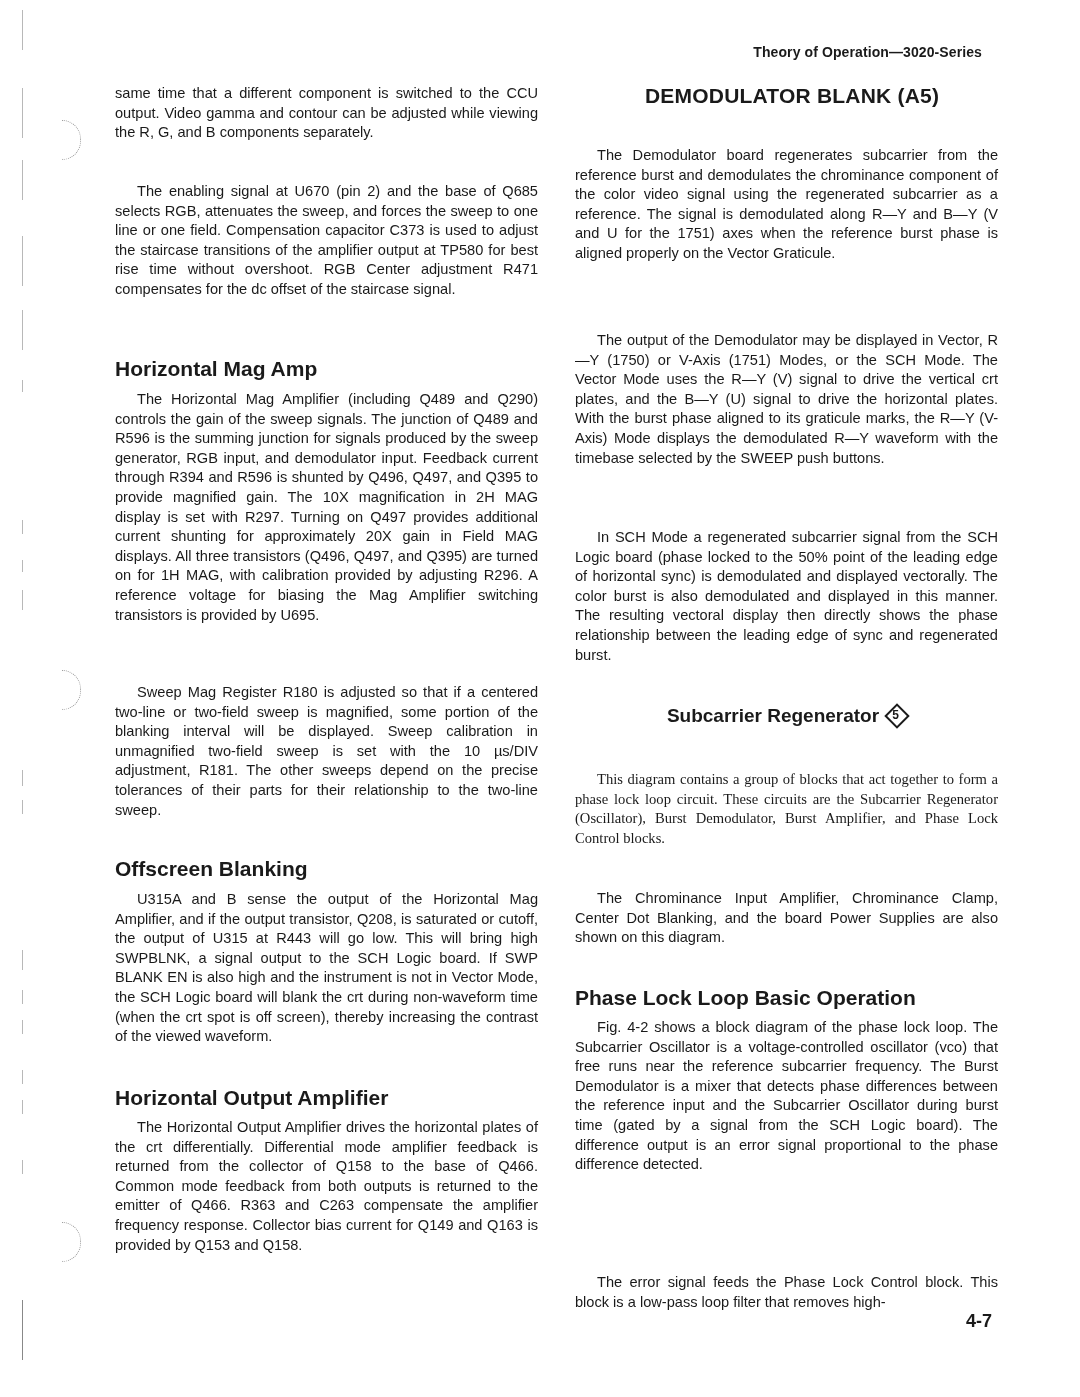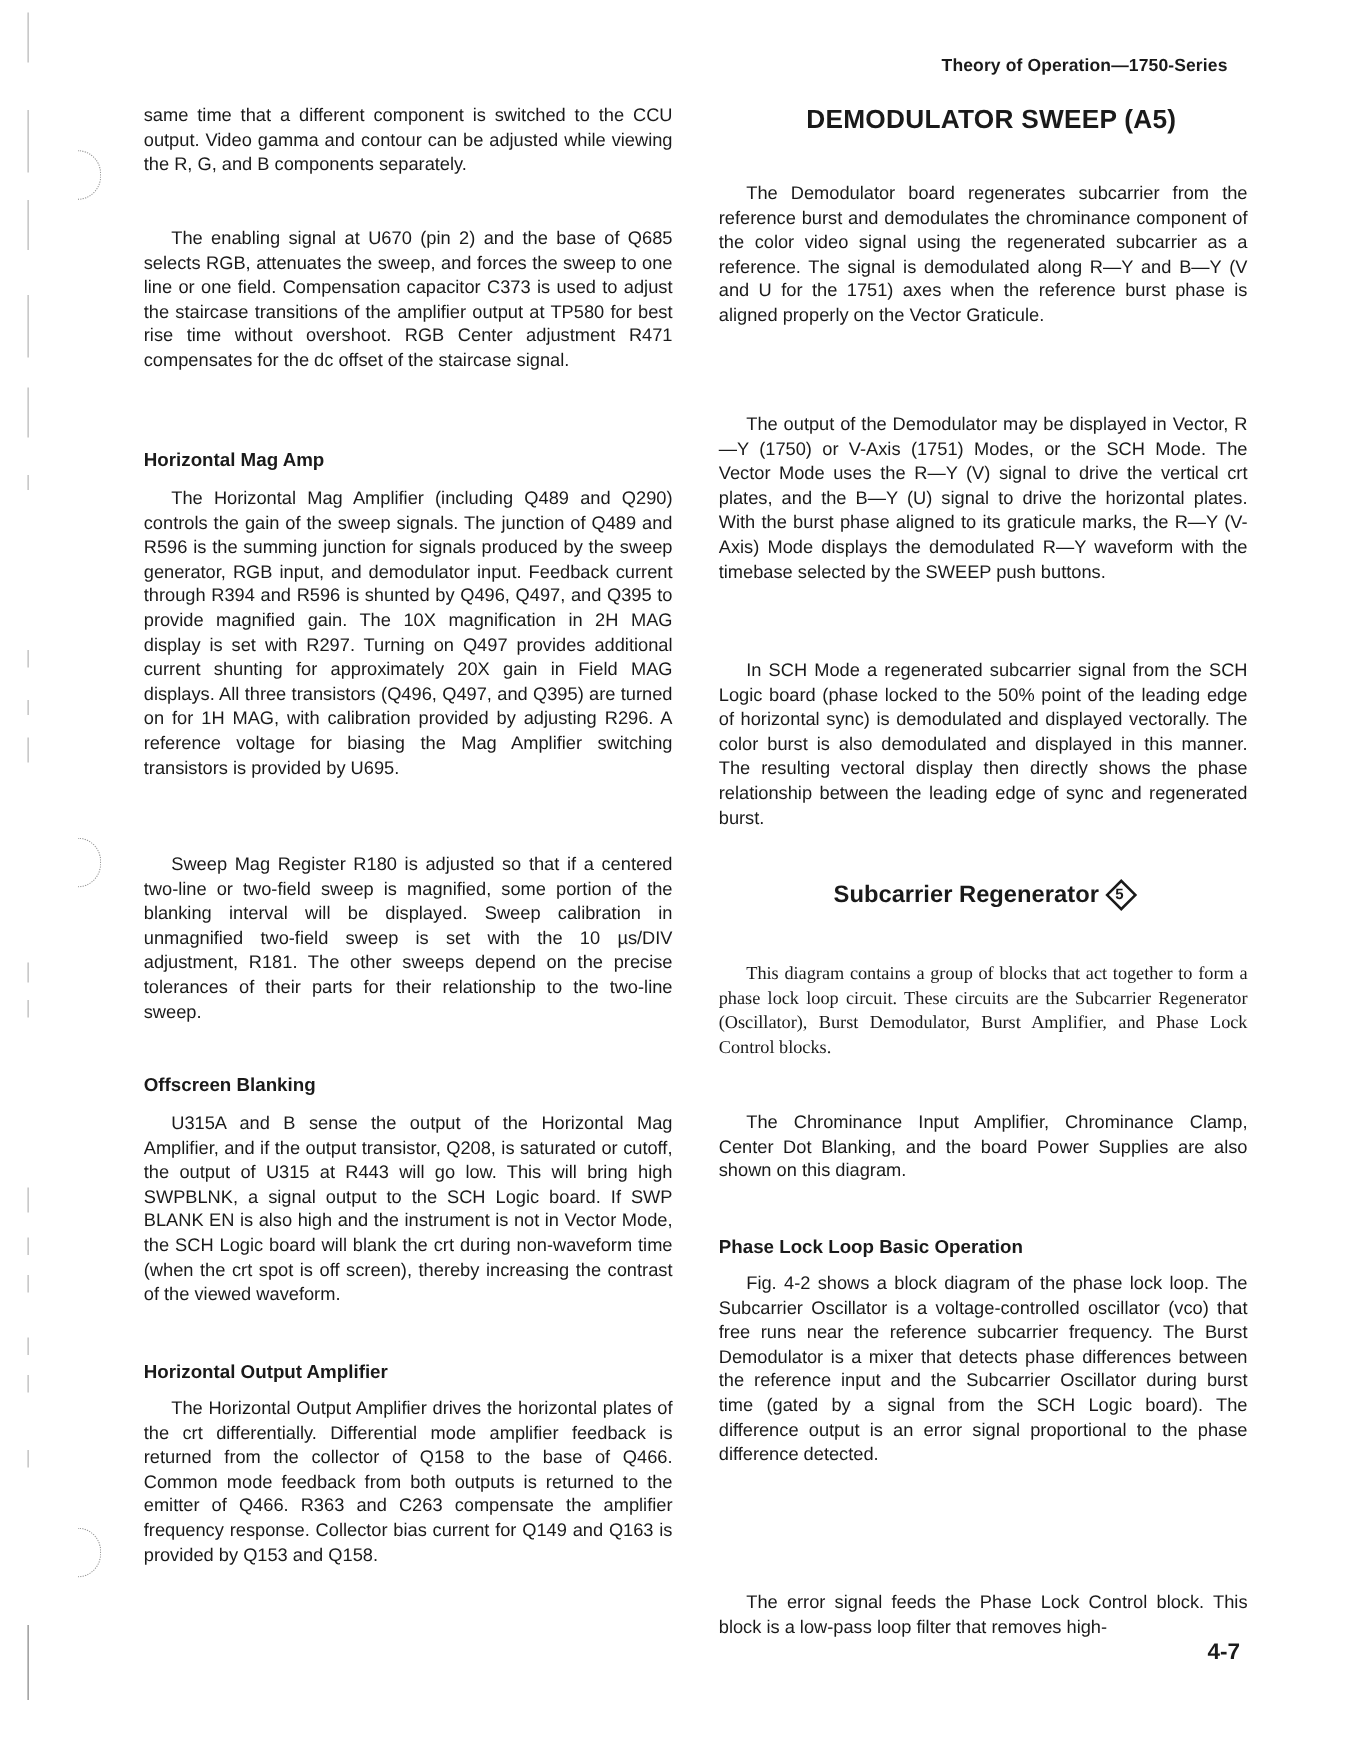--- a/index.html
+++ b/index.html
@@ -11,21 +11,21 @@
   .margin-marks span { position: absolute; left: 0; width: 1px; background: #b8b8b8; }
   .hole-arc { position: absolute; border: 1px dotted #9a9a9a; border-left: none; border-radius: 0 40px 40px 0; width: 18px; }
   .running-head { position: absolute; right: 98px; top: 44px; font-weight: bold; font-size: 14px; letter-spacing: 0.1px; }
   .col { position: absolute; width: 423px; font-size: 14.6px; line-height: 19.6px; }
   .col.left { left: 98px; }
   .col.right { left: 558px; }
   p { margin: 0; text-align: justify; text-indent: 22px; }
   p.noindent { text-indent: 0; }
   h1 { font-size: 21px; font-weight: bold; margin: 0; letter-spacing: 0.2px; }
   h2 { font-size: 19px; font-weight: bold; margin: 0; text-align: center; }
-  h3 { font-size: 15px; font-weight: bold; margin: 0; }
+  h3 { font-size: 21px; font-weight: bold; margin: 0; }
   .blk { position: absolute; margin-left: 17px; }
   .diamond { display: inline-block; width: 21px; height: 21px; position: relative; vertical-align: middle; margin-left: 6px; top: -2px; }
   .diamond::before { content: ""; position: absolute; left: 3px; top: 3px; width: 14px; height: 14px; border: 2px solid #1a1a1a; transform: rotate(45deg); }
   .diamond span { position: absolute; left: 0; top: 2px; width: 21px; text-align: center; font-size: 12px; font-weight: bold; }
   .page-num { position: absolute; right: 88px; top: 1311px; font-weight: bold; font-size: 18px; text-align: center; }
 </style>
 </head>
 <body>
 
 <div class="margin-marks">
@@ -45,39 +45,39 @@
   <span style="top:1020px;height:14px"></span>
   <span style="top:1070px;height:14px"></span>
   <span style="top:1100px;height:14px"></span>
   <span style="top:1160px;height:14px"></span>
   <span style="top:1300px;height:60px;background:#888"></span>
 </div>
 <div class="hole-arc" style="left:62px;top:120px;height:38px;"></div>
 <div class="hole-arc" style="left:62px;top:670px;height:38px;"></div>
 <div class="hole-arc" style="left:62px;top:1222px;height:38px;"></div>
 
-<div class="running-head">Theory of Operation—1750-Series</div>
+<div class="running-head">Theory of Operation—3020-Series</div>
 
 <div class="col left">
   <p class="noindent blk" style="top:84px;width:423px;">same time that a different component is switched to the CCU output. Video gamma and contour can be adjusted while viewing the R, G, and B components separately.</p>
   <p class="blk" style="top:182px;width:423px;">The enabling signal at U670 (pin 2) and the base of Q685 selects RGB, attenuates the sweep, and forces the sweep to one line or one field. Compensation capacitor C373 is used to adjust the staircase transitions of the amplifier output at TP580 for best rise time without overshoot. RGB Center adjustment R471 compensates for the dc offset of the staircase signal.</p>
 
   <h3 class="blk" style="top:359px;">Horizontal Mag Amp</h3>
   <p class="blk" style="top:390px;width:423px;">The Horizontal Mag Amplifier (including Q489 and Q290) controls the gain of the sweep signals. The junction of Q489 and R596 is the summing junction for signals produced by the sweep generator, RGB input, and demodulator input. Feedback current through R394 and R596 is shunted by Q496, Q497, and Q395 to provide magnified gain. The 10X magnification in 2H MAG display is set with R297. Turning on Q497 provides additional current shunting for approximately 20X gain in Field MAG displays. All three transistors (Q496, Q497, and Q395) are turned on for 1H MAG, with calibration provided by adjusting R296. A reference voltage for biasing the Mag Amplifier switching transistors is provided by U695.</p>
   <p class="blk" style="top:683px;width:423px;">Sweep Mag Register R180 is adjusted so that if a centered two-line or two-field sweep is magnified, some portion of the blanking interval will be displayed. Sweep calibration in unmagnified two-field sweep is set with the 10 µs/DIV adjustment, R181. The other sweeps depend on the precise tolerances of their parts for their relationship to the two-line sweep.</p>
 
   <h3 class="blk" style="top:859px;">Offscreen Blanking</h3>
   <p class="blk" style="top:890px;width:423px;">U315A and B sense the output of the Horizontal Mag Amplifier, and if the output transistor, Q208, is saturated or cutoff, the output of U315 at R443 will go low. This will bring high SWPBLNK, a signal output to the SCH Logic board. If SWP BLANK EN is also high and the instrument is not in Vector Mode, the SCH Logic board will blank the crt during non-waveform time (when the crt spot is off screen), thereby increasing the contrast of the viewed waveform.</p>
 
   <h3 class="blk" style="top:1088px;">Horizontal Output Amplifier</h3>
   <p class="blk" style="top:1118px;width:423px;">The Horizontal Output Amplifier drives the horizontal plates of the crt differentially. Differential mode amplifier feedback is returned from the collector of Q158 to the base of Q466. Common mode feedback from both outputs is returned to the emitter of Q466. R363 and C263 compensate the amplifier frequency response. Collector bias current for Q149 and Q163 is provided by Q153 and Q158.</p>
 </div>
 
 <div class="col right">
-  <h1 class="blk" style="top:86px;left:70px;">DEMODULATOR SWEEP (A5)</h1>
+  <h1 class="blk" style="top:86px;left:70px;">DEMODULATOR BLANK (A5)</h1>
   <p class="blk" style="top:146px;width:423px;">The Demodulator board regenerates subcarrier from the reference burst and demodulates the chrominance component of the color video signal using the regenerated subcarrier as a reference. The signal is demodulated along R—Y and B—Y (V and U for the 1751) axes when the reference burst phase is aligned properly on the Vector Graticule.</p>
   <p class="blk" style="top:331px;width:423px;">The output of the Demodulator may be displayed in Vector, R—Y (1750) or V-Axis (1751) Modes, or the SCH Mode. The Vector Mode uses the R—Y (V) signal to drive the vertical crt plates, and the B—Y (U) signal to drive the horizontal plates. With the burst phase aligned to its graticule marks, the R—Y (V-Axis) Mode displays the demodulated R—Y waveform with the timebase selected by the SWEEP push buttons.</p>
   <p class="blk" style="top:528px;width:423px;">In SCH Mode a regenerated subcarrier signal from the SCH Logic board (phase locked to the 50% point of the leading edge of horizontal sync) is demodulated and displayed vectorally. The color burst is also demodulated and displayed in this manner. The resulting vectoral display then directly shows the phase relationship between the leading edge of sync and regenerated burst.</p>
 
   <h2 class="blk" style="top:706px;width:423px;">
     <span>Subcarrier Regenerator</span><span class="diamond"><span>5</span></span>
   </h2>
   <p class="blk" style="top:770px;width:423px;font-family:Liberation Serif, serif;">This diagram contains a group of blocks that act together to form a phase lock loop circuit. These circuits are the Subcarrier Regenerator (Oscillator), Burst Demodulator, Burst Amplifier, and Phase Lock Control blocks.</p>
   <p class="blk" style="top:889px;width:423px;">The Chrominance Input Amplifier, Chrominance Clamp, Center Dot Blanking, and the board Power Supplies are also shown on this diagram.</p>
 

